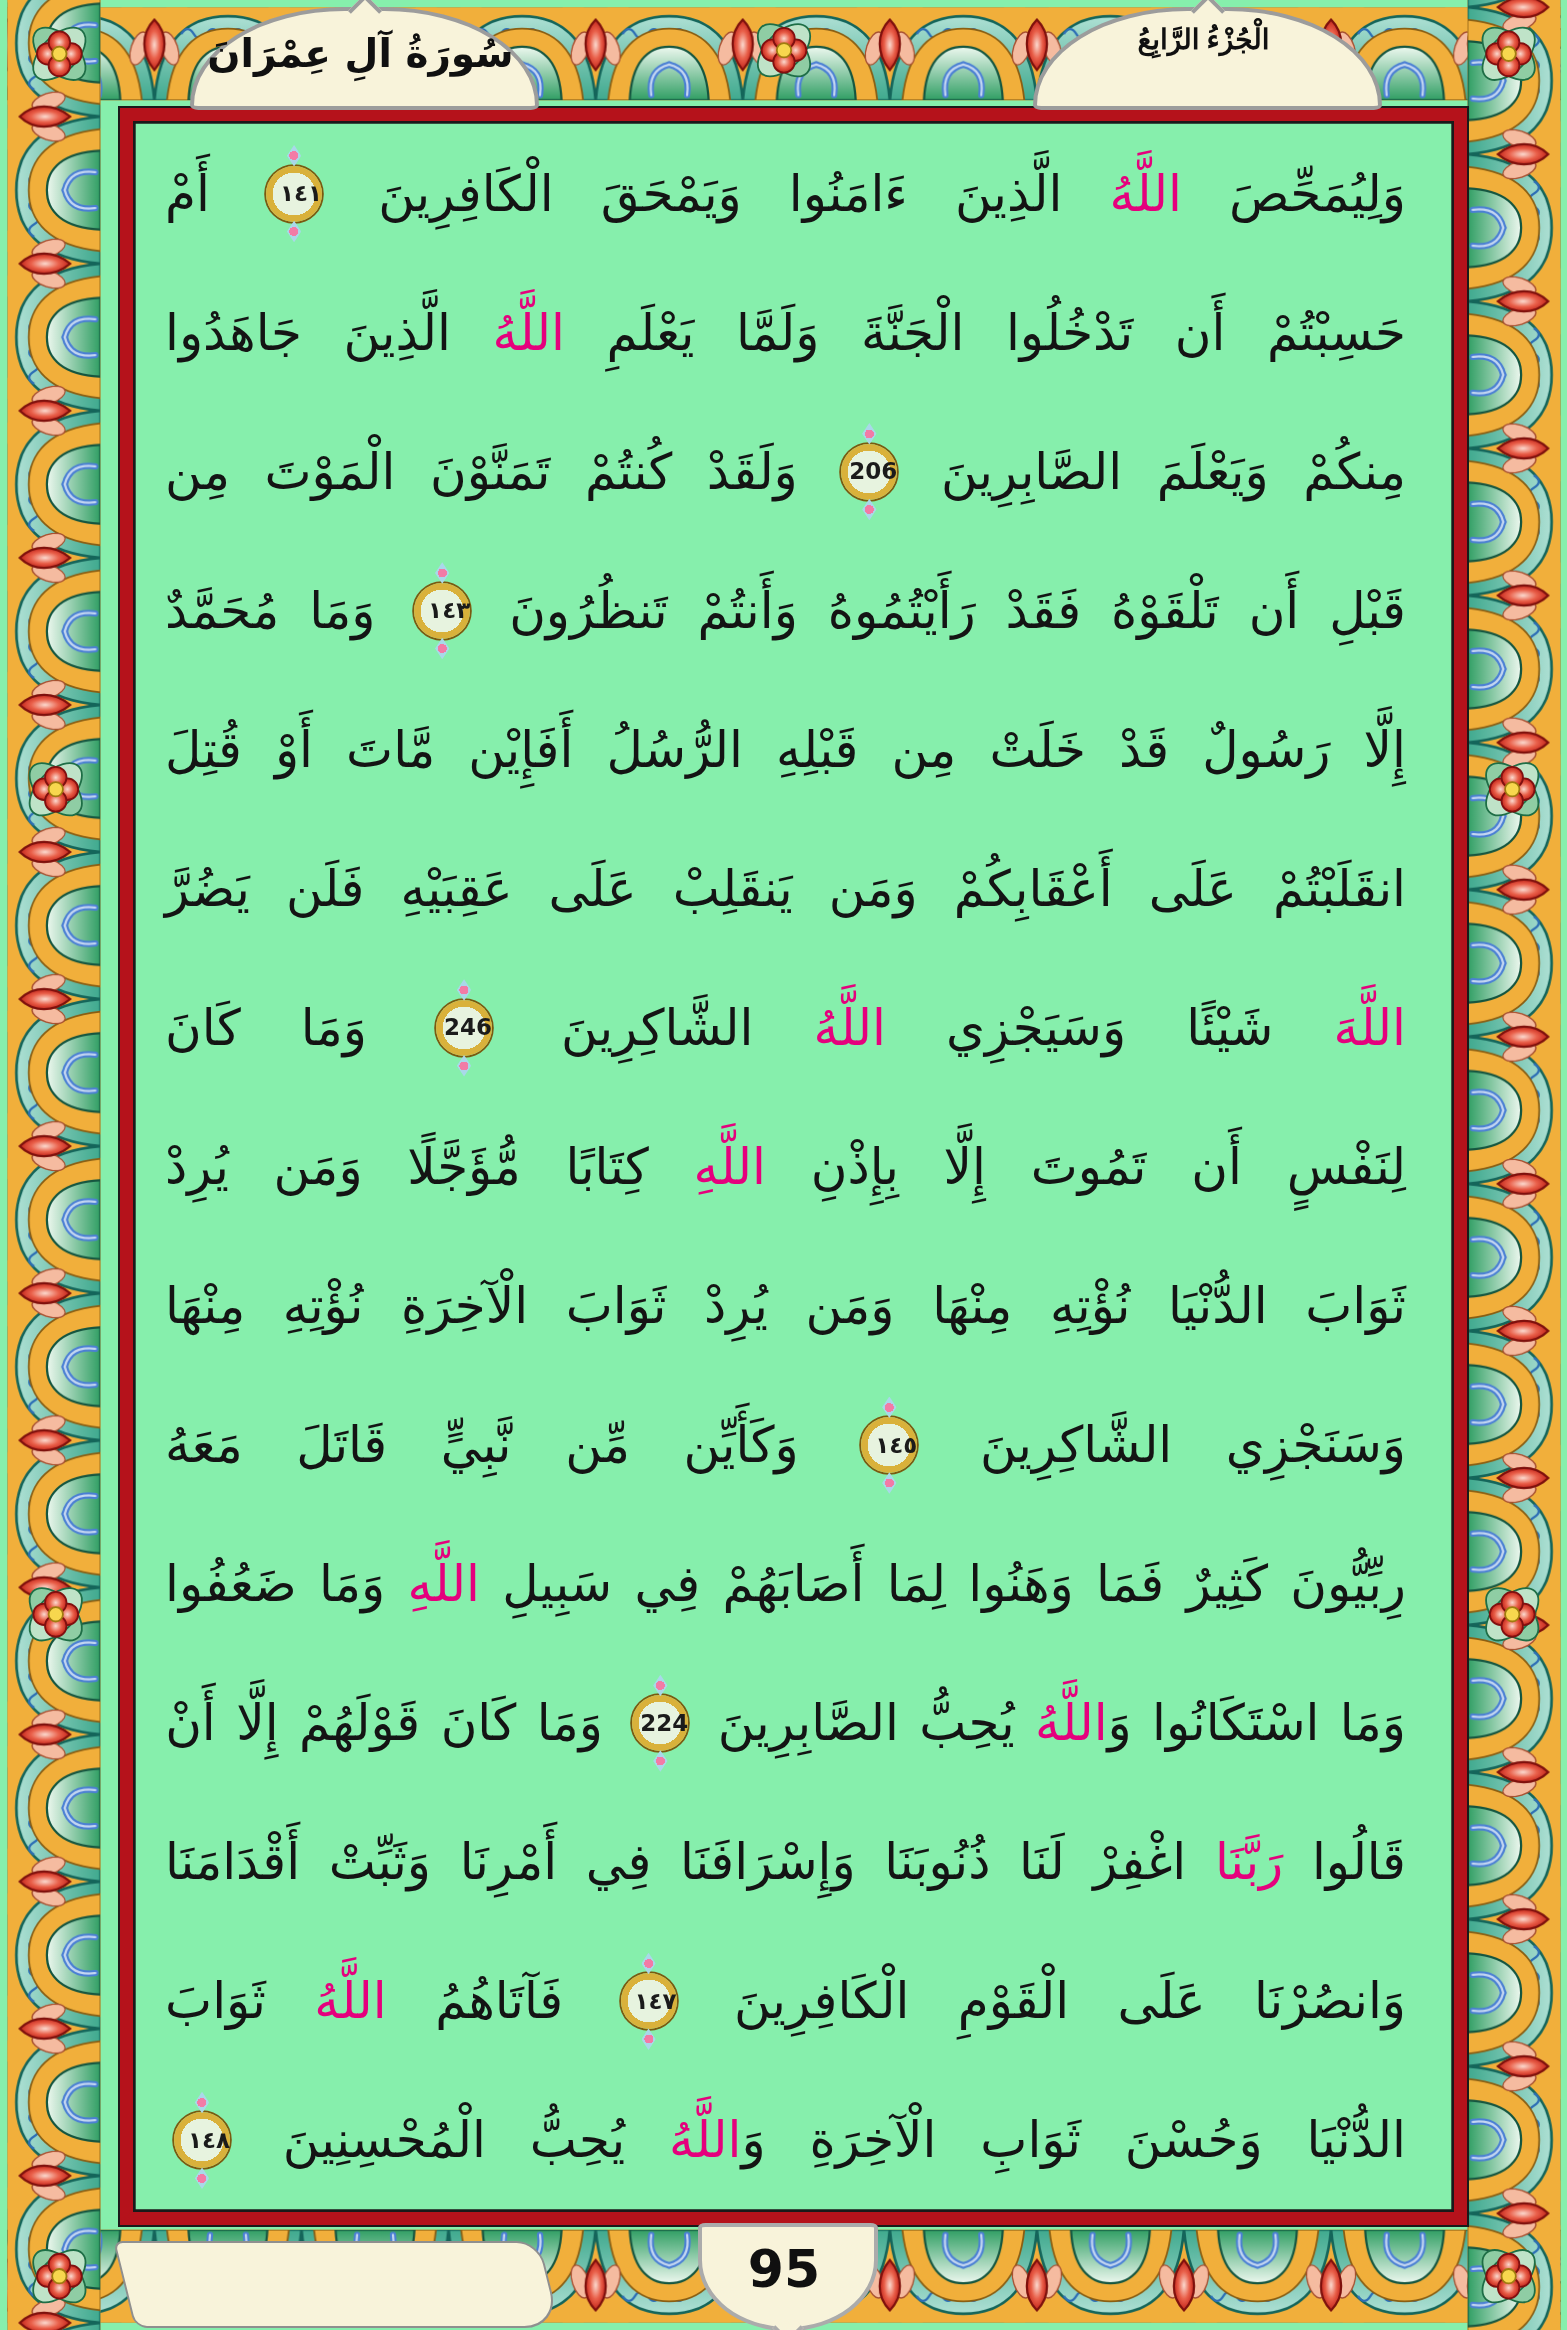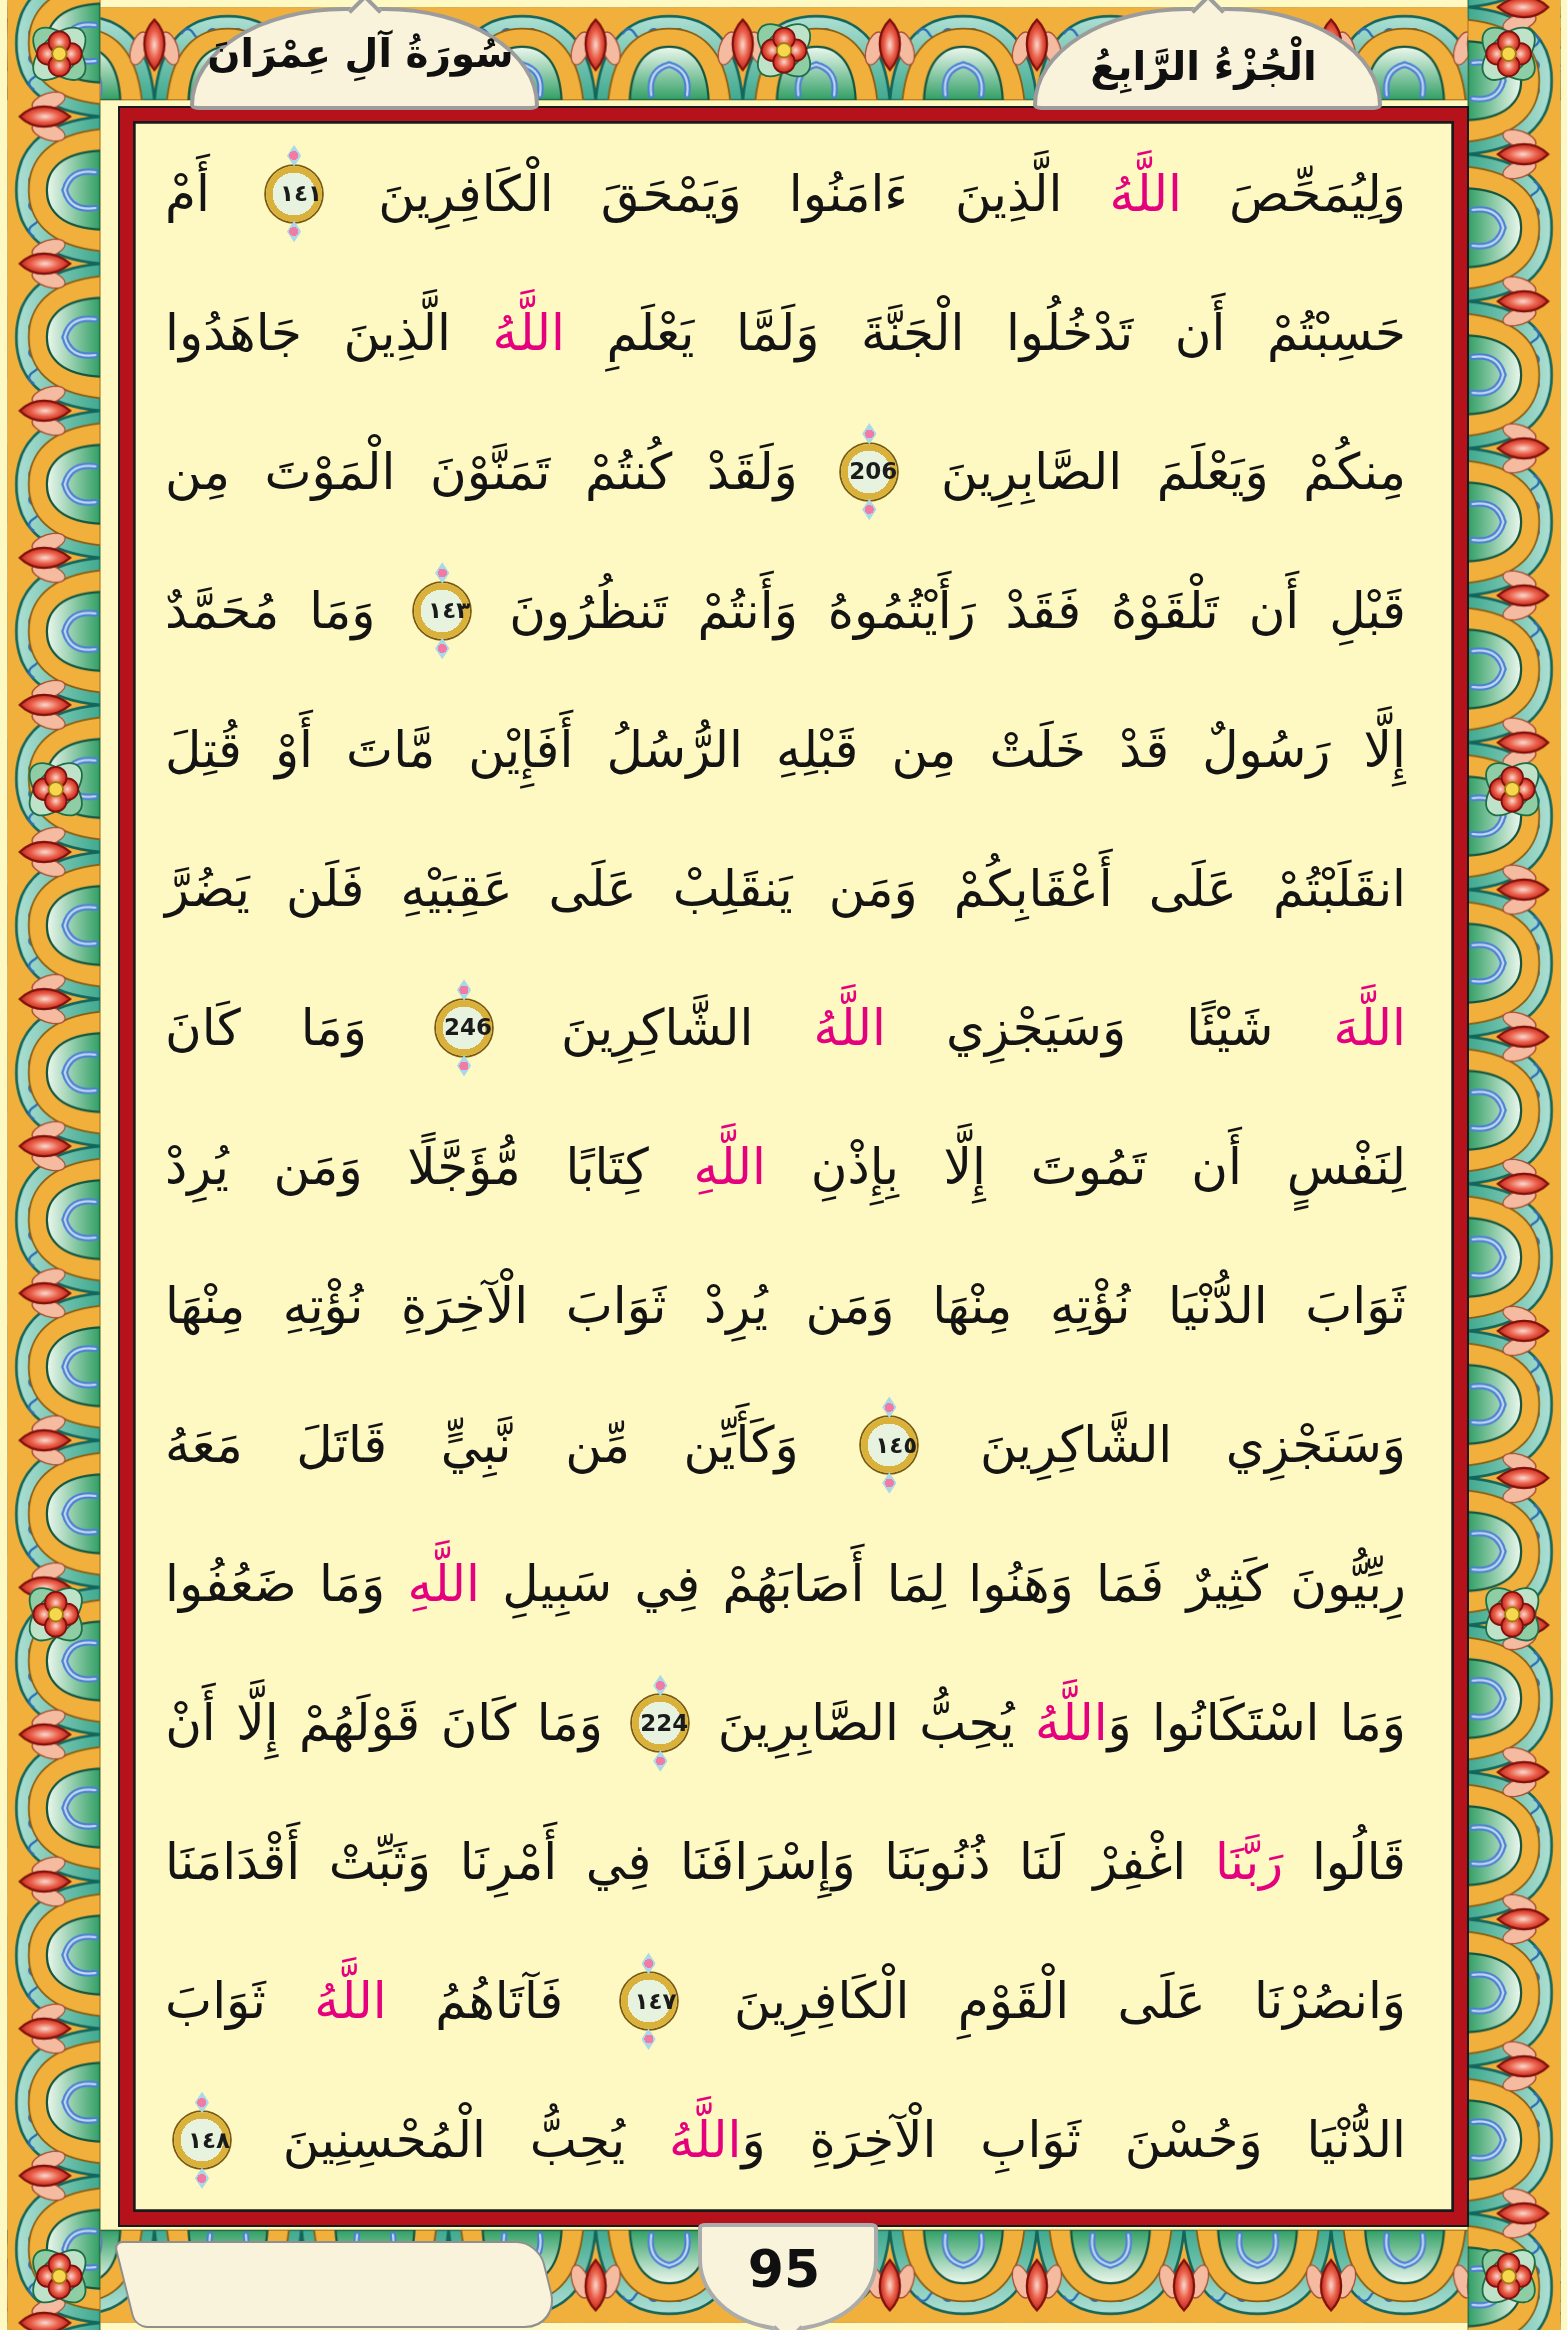--- a/index.html
+++ b/index.html
@@ -1,16 +1,16 @@
 <!DOCTYPE html>
 <html style="font-size:14.4px"><head>
 <meta charset="utf-8">
 <style>
   html,body{margin:0;padding:0;background:#ffffff;}
-  .page{position:relative;width:1568px;height:2330px;background:#fef9c3;overflow:hidden;
+  .page{position:relative;width:1568px;height:2330px;background:#86efac;overflow:hidden;
         font-family:"DejaVu Sans",sans-serif;}
   .border-svg{position:absolute;left:0;top:0;z-index:0;}
 
   
   .red-frame{position:absolute;left:120px;top:108px;width:1347px;height:2117px;
     box-sizing:border-box;border:13.5px solid #B5121B;outline:2.7px solid #1a1a1a;
     box-shadow:inset 0 0 0 2.7px #1a1a1a;z-index:1;}
 
   
   .dome{position:absolute;background:#F8F3DA;border:4.5px solid #9C9C9C;
@@ -27,21 +27,21 @@
     background:#F8F3DA;border:2.7px solid #8F8F8F;transform:skewX(14deg);
     border-radius:9px 23px 36px 12.6px;z-index:1;}
 
   .surah-dome{left:190px;top:7.2px;width:341px;height:95px;}
   .juz-dome{left:1033px;top:7.2px;width:341px;height:95px;}
   .pagenum-dome{left:698px;top:2223px;width:172px;height:100px;}
 
   .hdr-text{position:absolute;z-index:2;text-align:center;color:#101010;
     direction:rtl;font-weight:bold;}
   .surah-title{left:190px;top:30.5px;width:341px;font-size:39px;}
-  .juz-title{left:1033px;top:43px;width:341px;font-size:40px;}
+  .juz-title{left:1033px;top:23px;width:341px;font-size:28px;font-family:Liberation Serif, serif;}
   .page-num{left:698px;top:2239px;width:172px;font-size:52px;}
   .catchword{left:152px;top:2259px;width:377px;font-size:38px;}
 
   
   .text-area{position:absolute;left:165px;top:124px;width:1241px;height:2086px;z-index:2;
     direction:rtl;display:flex;flex-direction:column;justify-content:space-around;}
   .line{display:flex;flex-direction:row;justify-content:space-between;align-items:center;
     height:135px;font-size:50px;color:#141414;white-space:nowrap;}
   .word{flex:0 0 auto;}
   .allah{color:#E5007D;}

